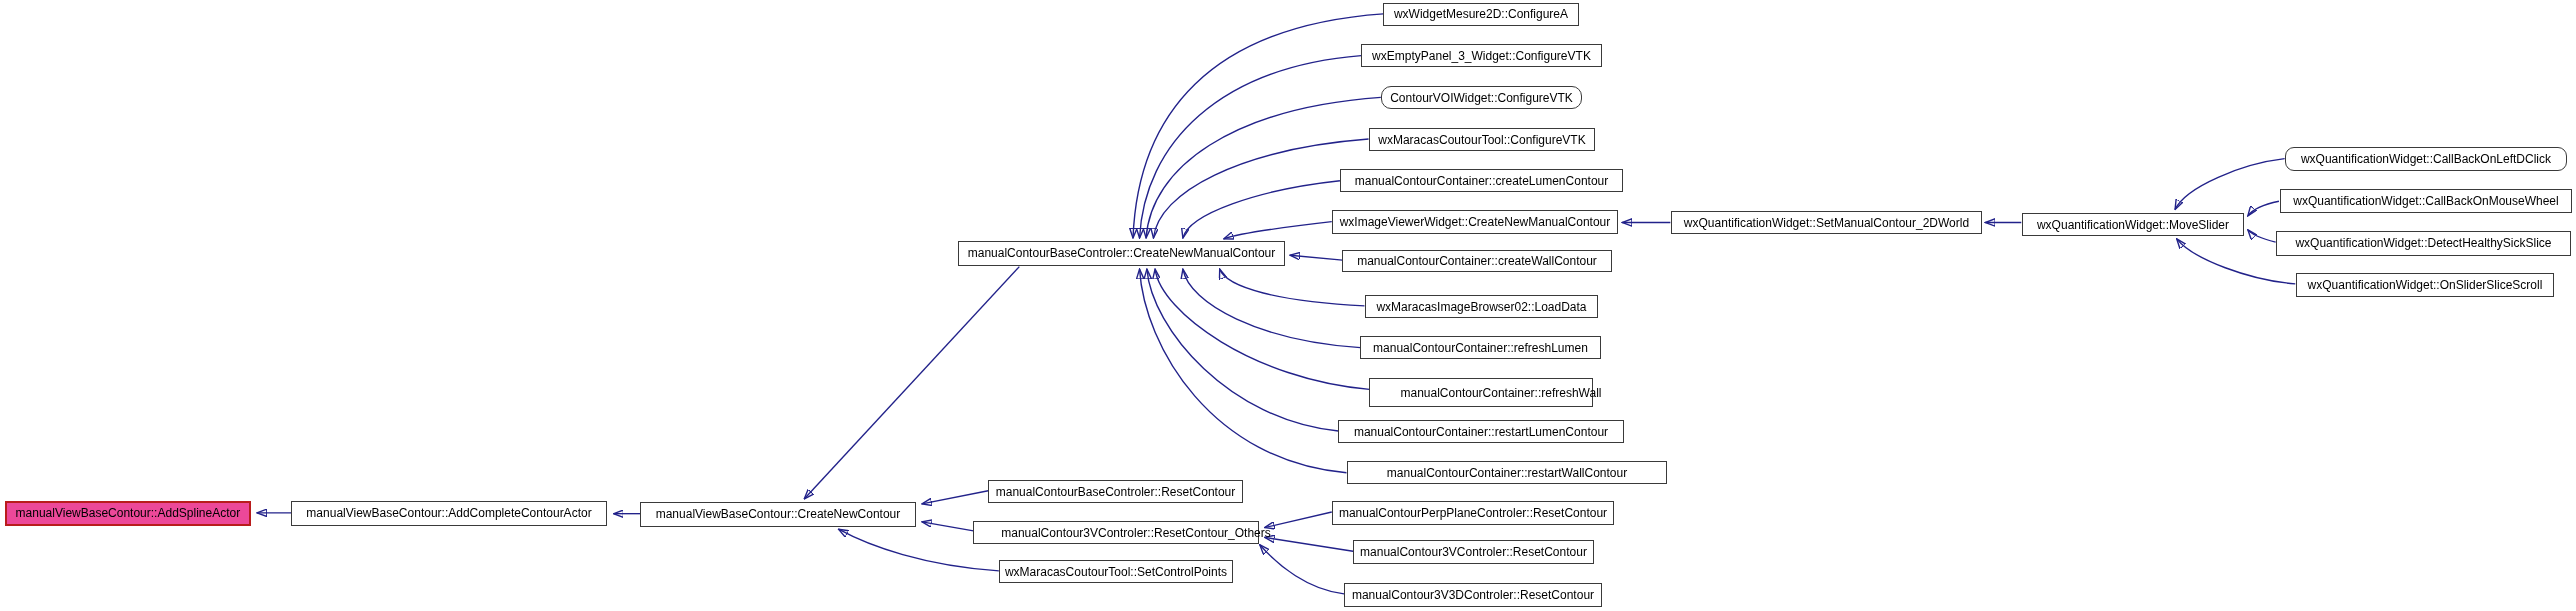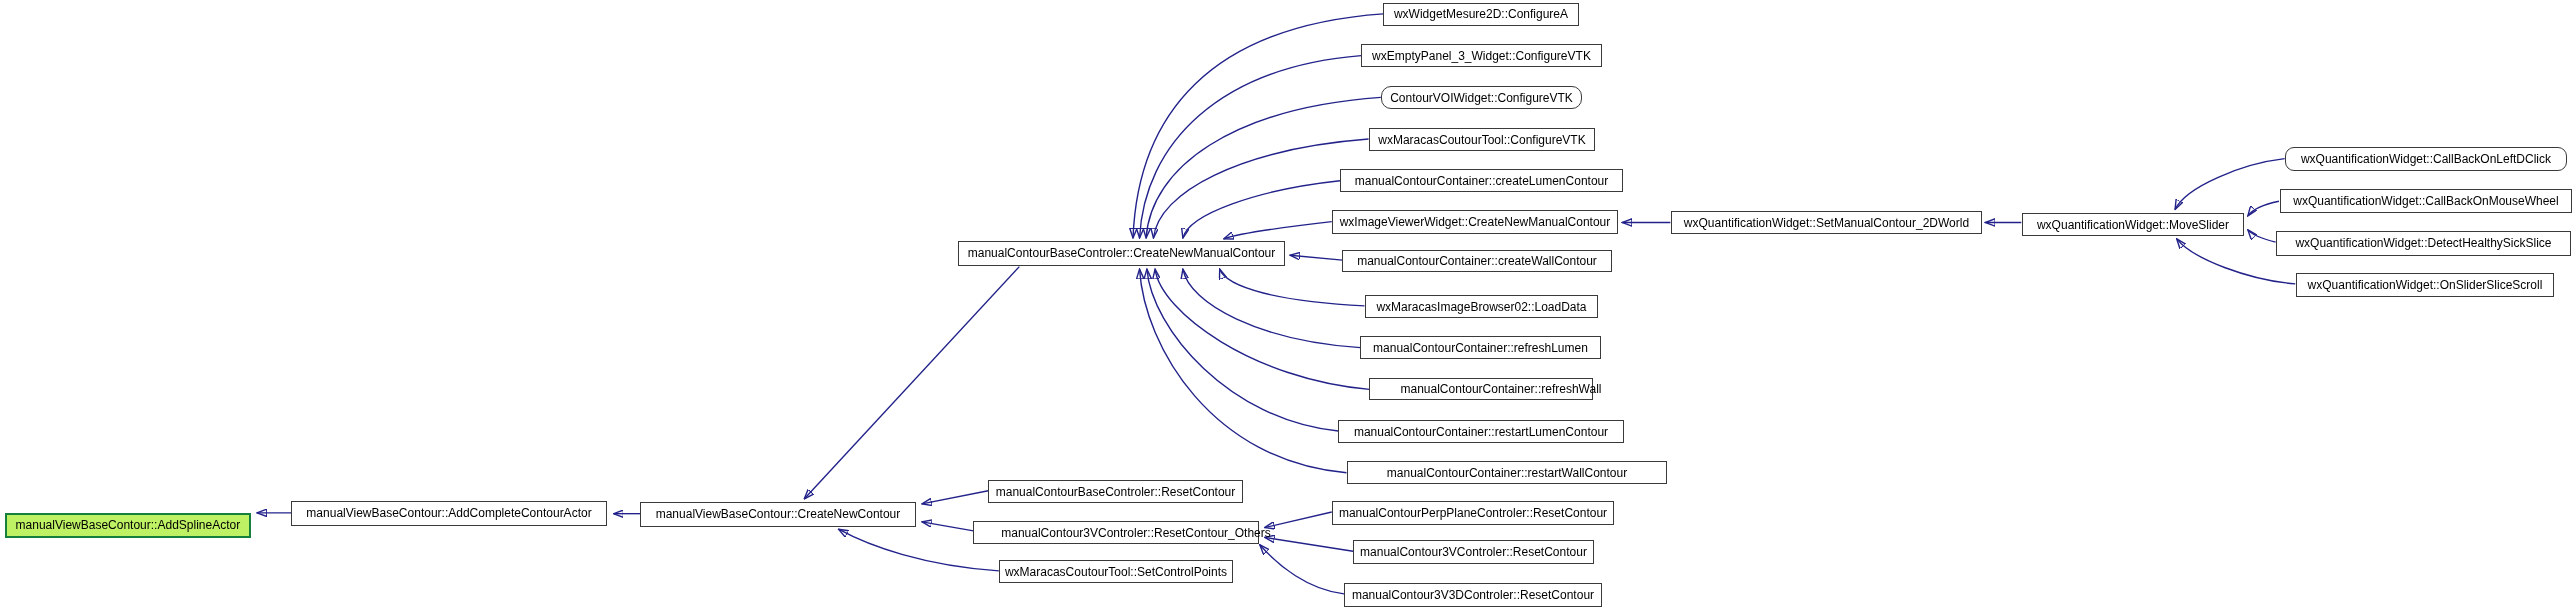--- a/index.html
+++ b/index.html
@@ -31,24 +31,23 @@
     justify-content: center;
     background: #ffffff;
     border: 1.2px solid #3a3a3a;
     color: #000000;
     font-size: 12px;
     line-height: 1;
     white-space: nowrap;
     cursor: pointer;
   }
   .node.current {
-    background: #bef264;
-    border: 2px solid #15803d;
+    background: #ec4899;
+    border: 2px solid #b91c1c;
     cursor: default;
-    margin-top: 12px;
   }
 </style>
 </head>
 <body>
 
 <div class="canvas">
 
   <svg class="edge-layer" viewBox="0 0 3147 747" xmlns="http://www.w3.org/2000/svg">
     <defs>
       <marker id="ah" markerUnits="userSpaceOnUse" markerWidth="13" markerHeight="10" refX="12" refY="5" orient="auto">
@@ -103,21 +102,21 @@
   <div class="node" style="left:1340px; top:169px; width:283px; height:23px;">manualContourContainer::createLumenContour</div>
 
   <div class="node" style="left:1332px; top:210px; width:286px; height:24px;">wxImageViewerWidget::CreateNewManualContour</div>
 
   <div class="node" style="left:1342px; top:250px; width:270px; height:22px;">manualContourContainer::createWallContour</div>
 
   <div class="node" style="left:1365px; top:295px; width:233px; height:23px;">wxMaracasImageBrowser02::LoadData</div>
 
   <div class="node" style="left:1360px; top:336px; width:241px; height:23px;">manualContourContainer::refreshLumen</div>
 
-  <div class="node" style="left:1369px; top:378px; width:224px; height:22px;padding-left:40px;">manualContourContainer::refreshWall</div>
+  <div class="node" style="left:1369px; top:378px; width:224px; height:29px;padding-left:40px;">manualContourContainer::refreshWall</div>
 
   <div class="node" style="left:1338px; top:420px; width:286px; height:23px;">manualContourContainer::restartLumenContour</div>
 
   <div class="node" style="left:1347px; top:461px; width:320px; height:23px;">manualContourContainer::restartWallContour</div>
 
   <div class="node" style="left:1671px; top:211px; width:311px; height:23px;">wxQuantificationWidget::SetManualContour_2DWorld</div>
 
   <div class="node" style="left:2022px; top:213px; width:222px; height:23px;">wxQuantificationWidget::MoveSlider</div>
 
   <div class="node" style="left:2285px; top:147px; width:282px; height:24px;border-radius:9px;">wxQuantificationWidget::CallBackOnLeftDClick</div>

